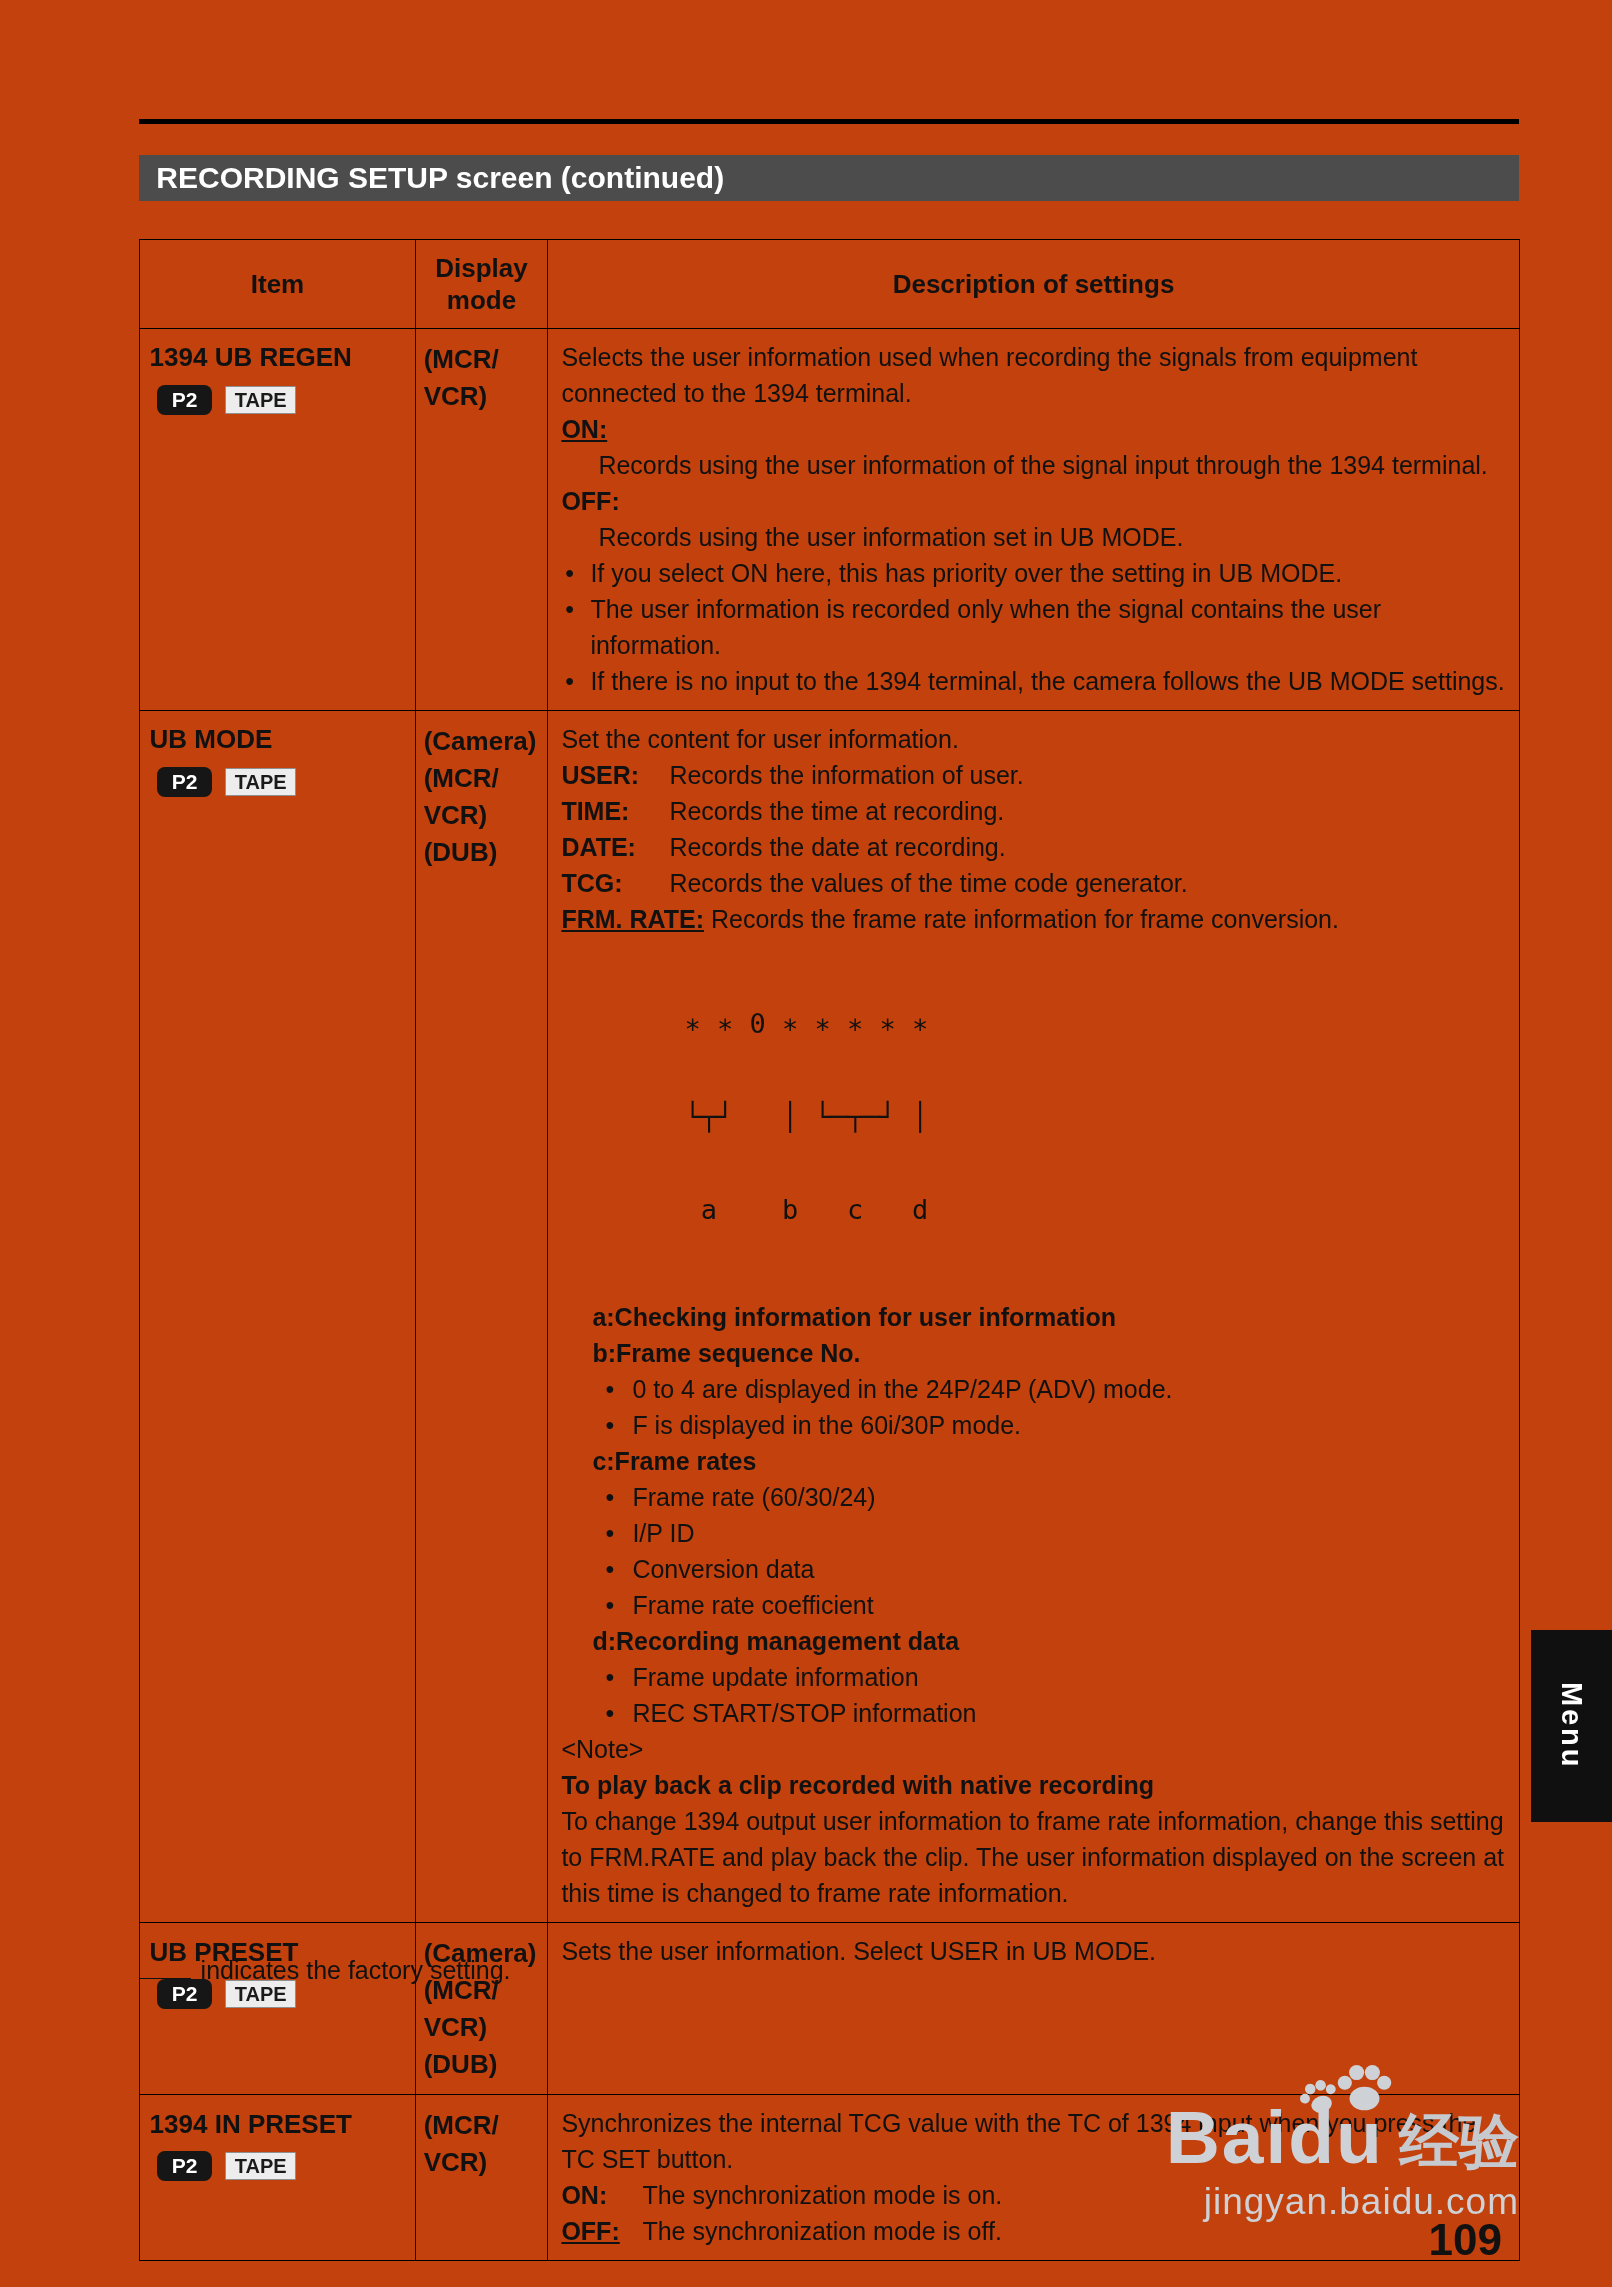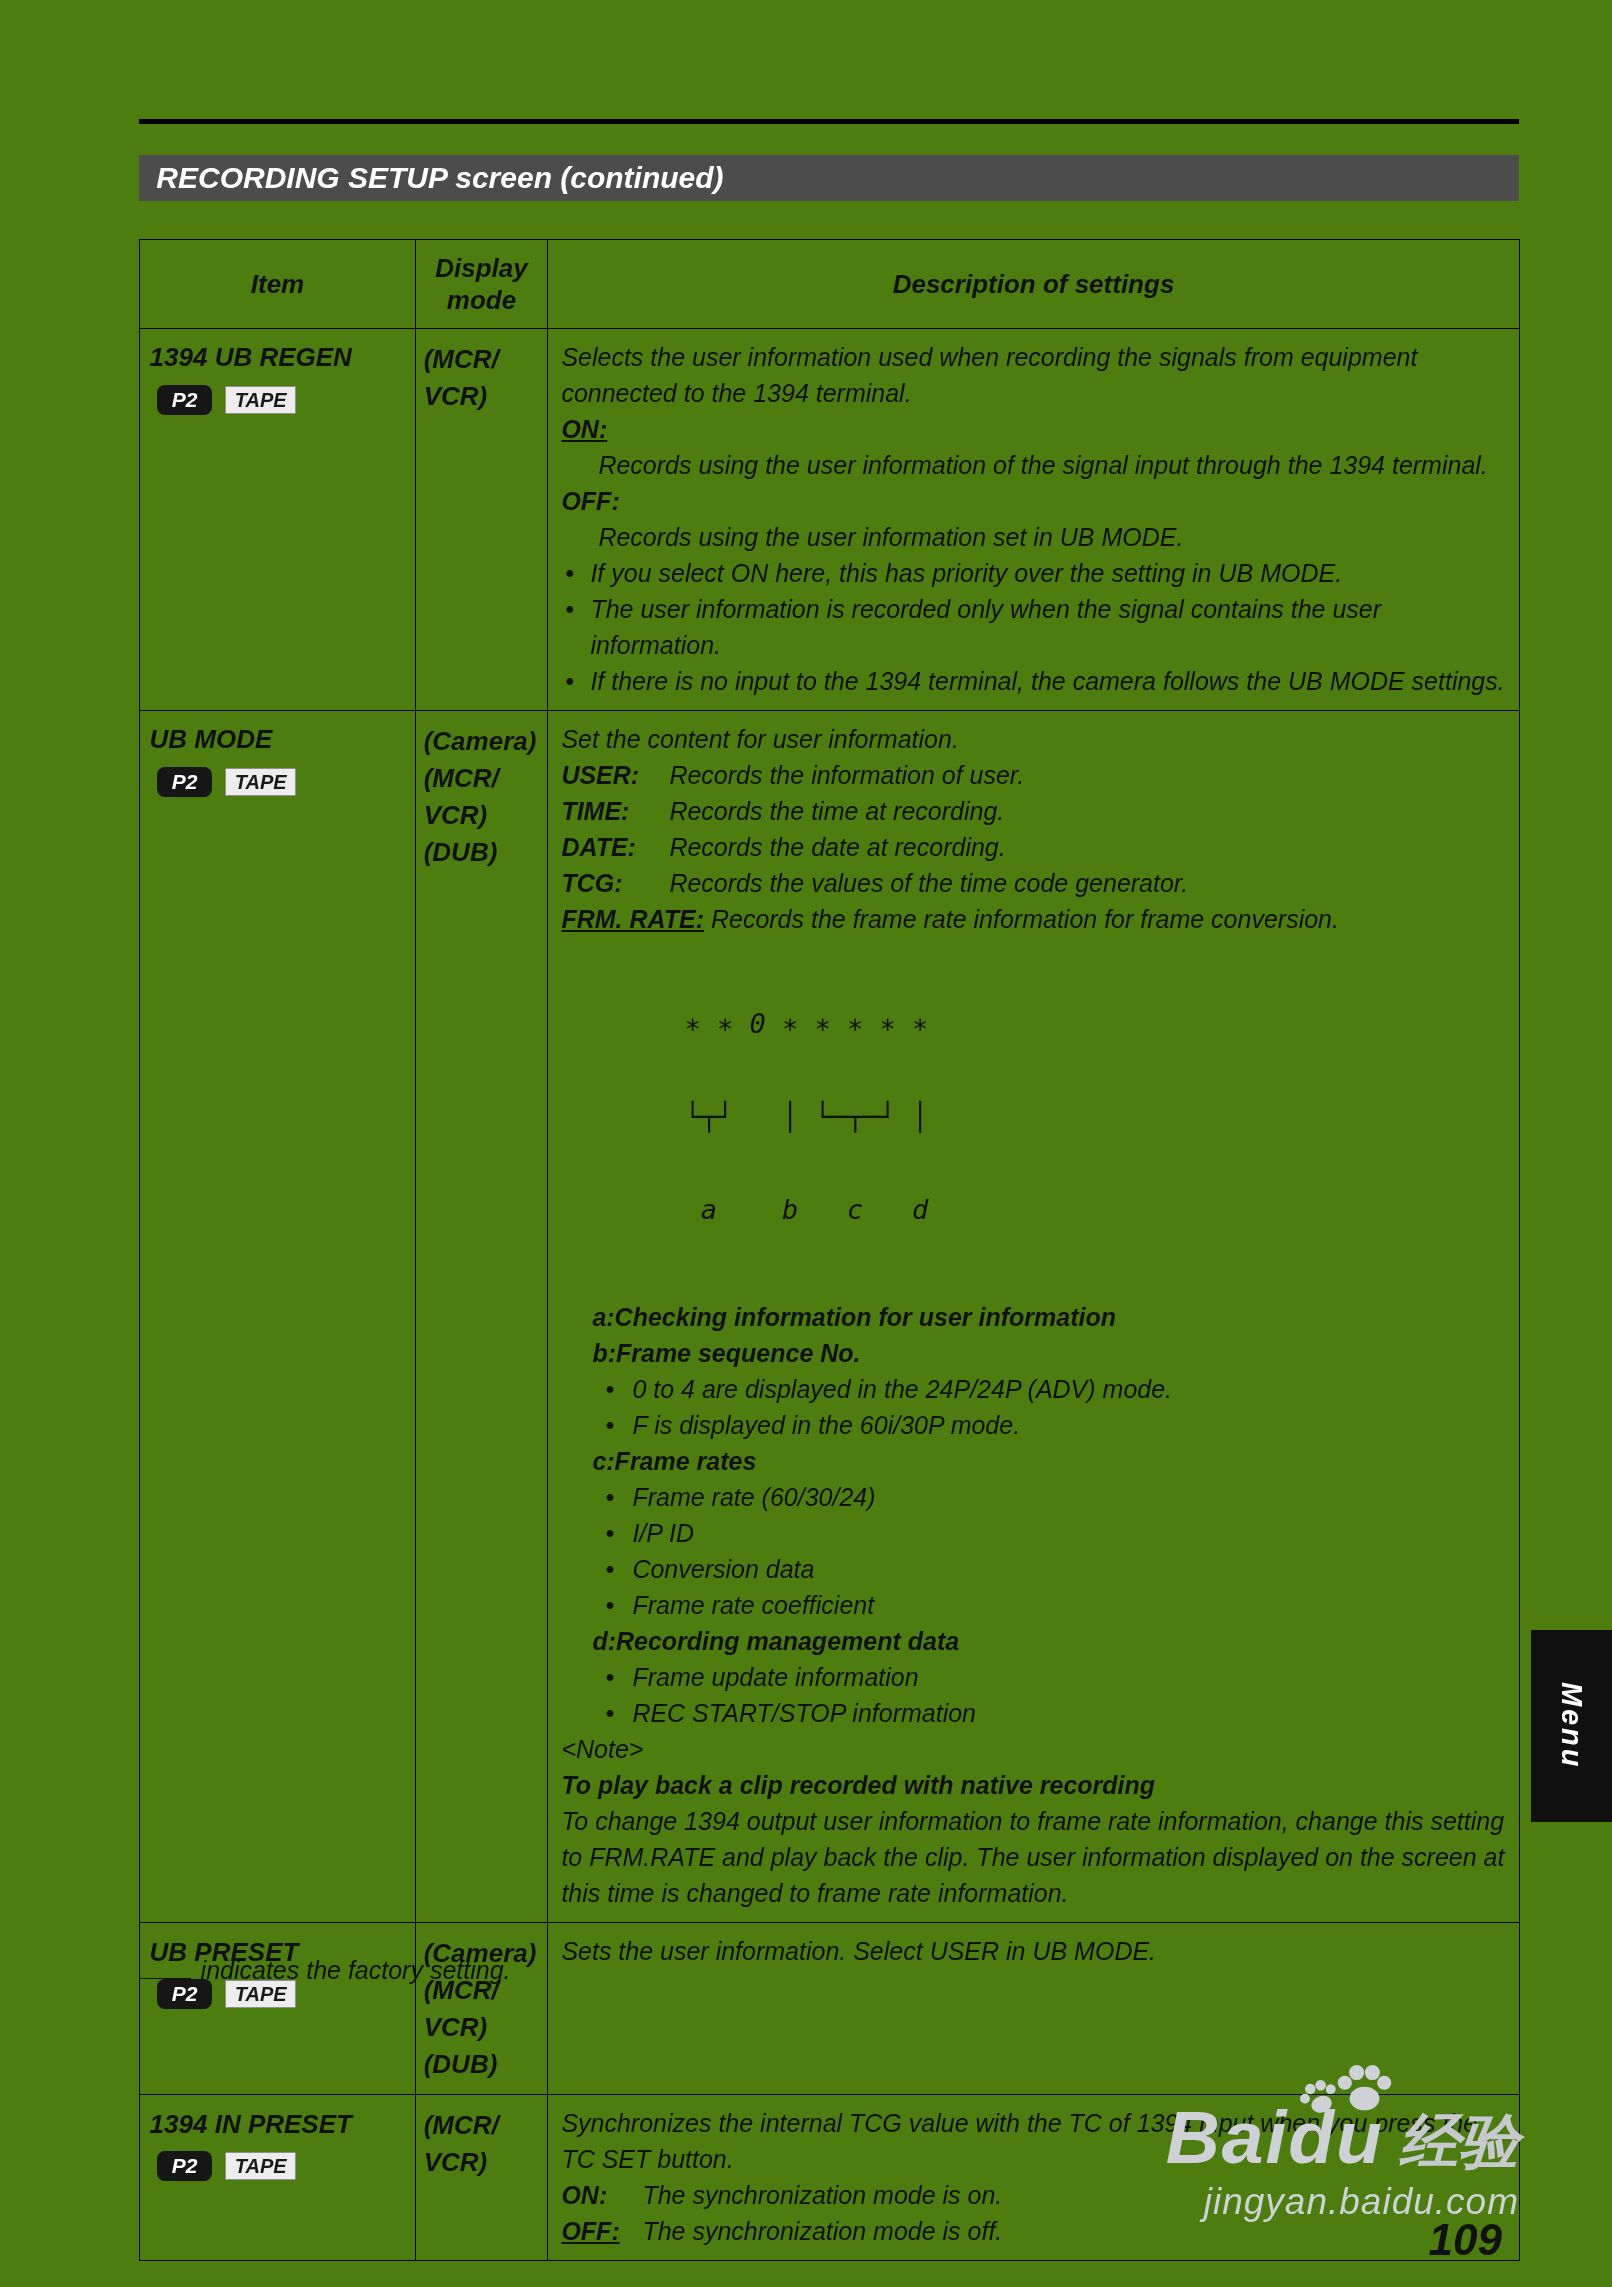--- a/index.html
+++ b/index.html
@@ -3,21 +3,21 @@
 <meta charset="utf-8">
 <style>
   * { box-sizing: border-box; }
   html, body { margin: 0; padding: 0; }
   body {
     width: 1612px; height: 2287px;
     background: #ffffff;
     font-family: "Liberation Sans", "DejaVu Sans", sans-serif;
     color: #111;
   }
-  .page { position: relative; width: 1612px; height: 2287px; background: #4d7c0f; overflow: hidden; font-style: italic; }
+  .page { position: relative; width: 1612px; height: 2287px; background: #c2410c; overflow: hidden; }
 
   .top-rule { position: absolute; left: 139px; top: 119px; width: 1380px; height: 4.8px; background: #000; }
 
   .header-bar {
     position: absolute; left: 139px; top: 155px; width: 1380px; height: 46px;
     background: #4c4c4c; color: #fff; font-size: 30px; font-weight: bold;
     line-height: 46px; padding-left: 17.3px;
   }
 
   .settings-table {

